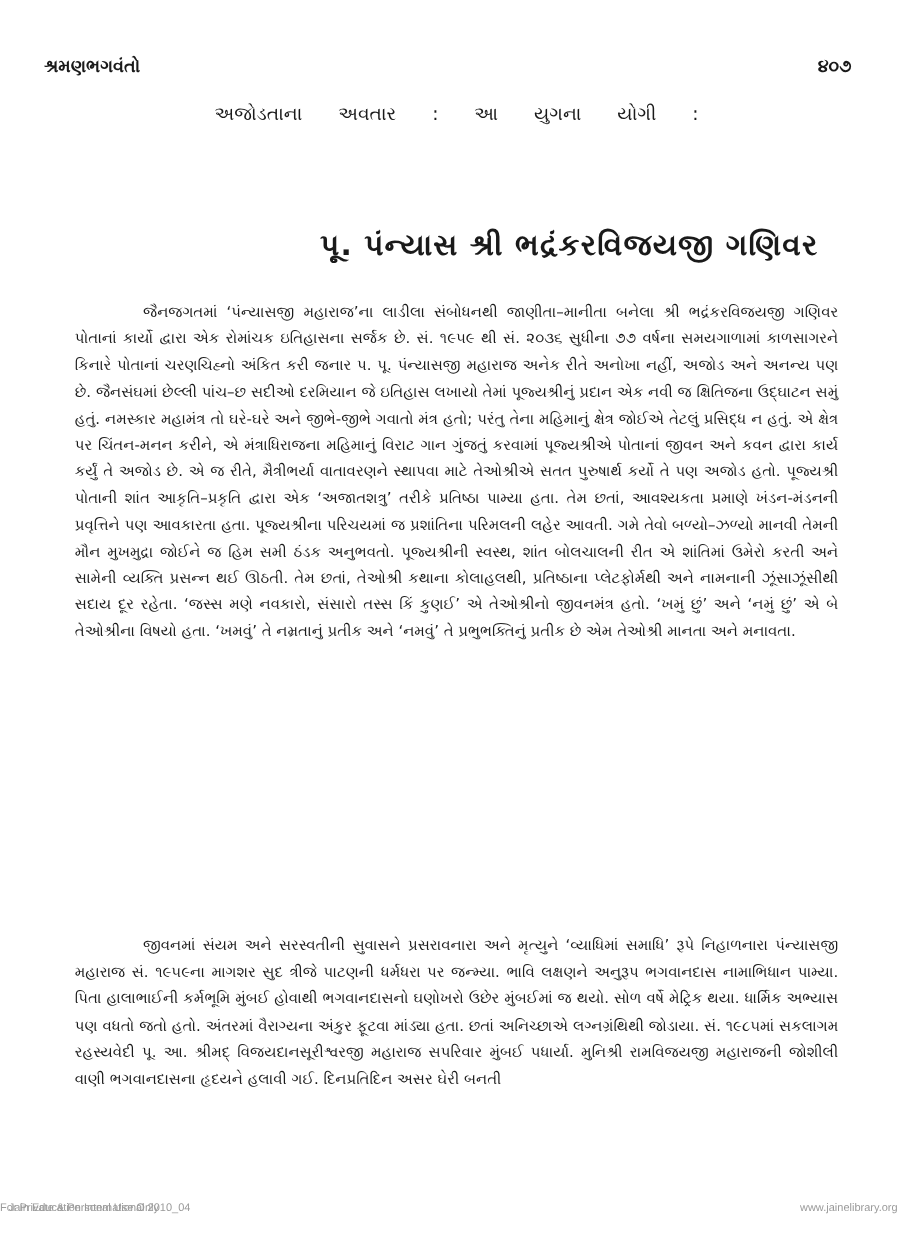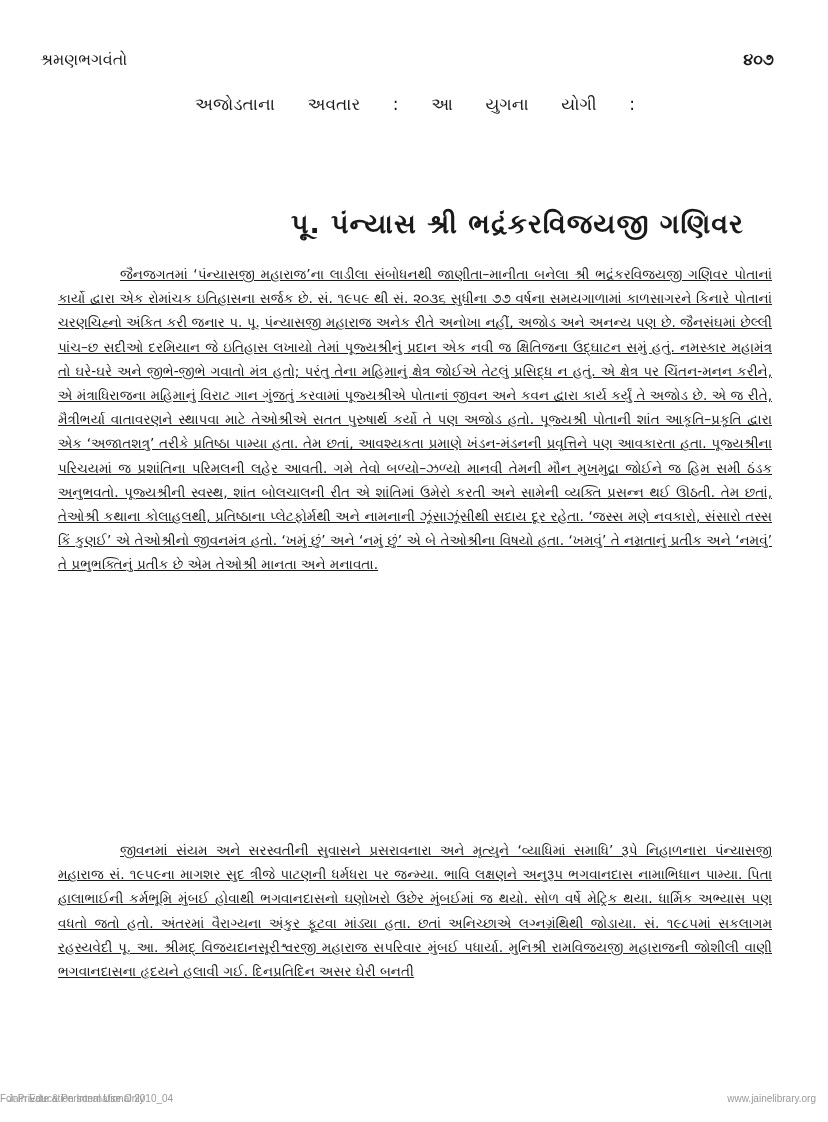--- a/index.html
+++ b/index.html
@@ -2,38 +2,38 @@
 <html><head>
   <meta charset="utf-8">
   <style>
     html, body { margin: 0; padding: 0; }
     body {
       width: 828px; height: 1122px; background: #ffffff;
       position: relative; overflow: hidden;
       font-family: "DejaVu Sans", sans-serif; color: #1a1a1a;
     }
     .page { position: absolute; left: 0; top: 0; width: 828px; height: 1122px; }
-    .running-head { position: absolute; top: 50px; left: 40px; font-size: 16px; font-weight: normal; text-align: center; }
+    .running-head { position: absolute; top: 50px; left: 40px; font-size: 16px; font-weight: bold; text-align: center; }
     .page-number { position: absolute; top: 50px; right: 54px; font-size: 16px; font-weight: bold; }
     .subtitle-block {
       position: absolute; top: 92px; left: 195px; width: 440px;
       font-size: 17px; line-height: 25px; text-align: justify;
     }
     .subtitle-line { display: block; white-space: nowrap; text-align-last: justify; }
     .main-title {
       position: absolute; top: 208px; left: 0; width: 744px; text-align: right;
       font-size: 27px; font-weight: bold; letter-spacing: 1px;
     }
     .body-text {
       position: absolute; left: 58px; width: 714px;
       font-size: 13.6px; line-height: 24.2px; text-align: justify;
     }
     .para1 { top: 262px; }
     .para2 { top: 838px; }
-    .body-text p { margin: 0; text-indent: 62px; text-align: justify; text-decoration: underline; }
+    .body-text p { margin: 10px; text-indent: 62px; text-align: justify; }
     .footer {
       position: absolute; top: 1093px; left: 0; width: 828px; height: 20px;
       font-family: "Liberation Sans", sans-serif; font-size: 10px; color: #9a9a9a;
     }
     .footer-left { position: absolute; left: 8px; }
     .footer-center { position: absolute; left: 0; width: 828px; text-align: left; }
     .footer-right { position: absolute; right: 12px; }
   </style>
 </head>
 <body>

